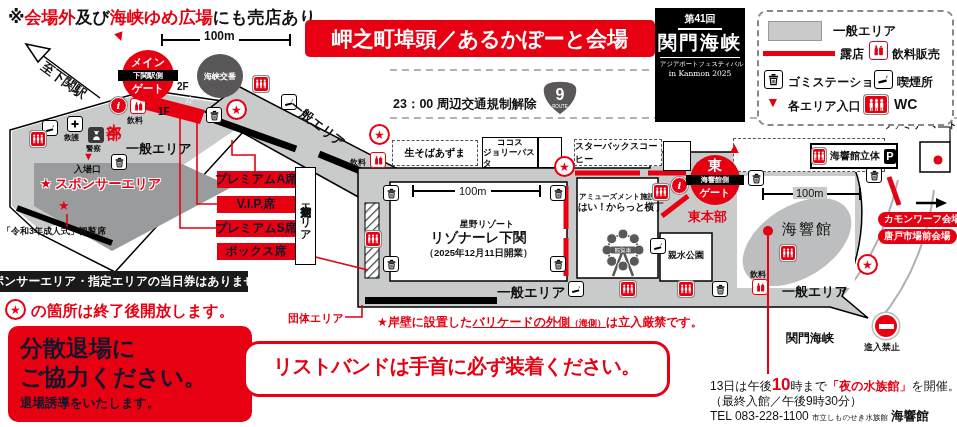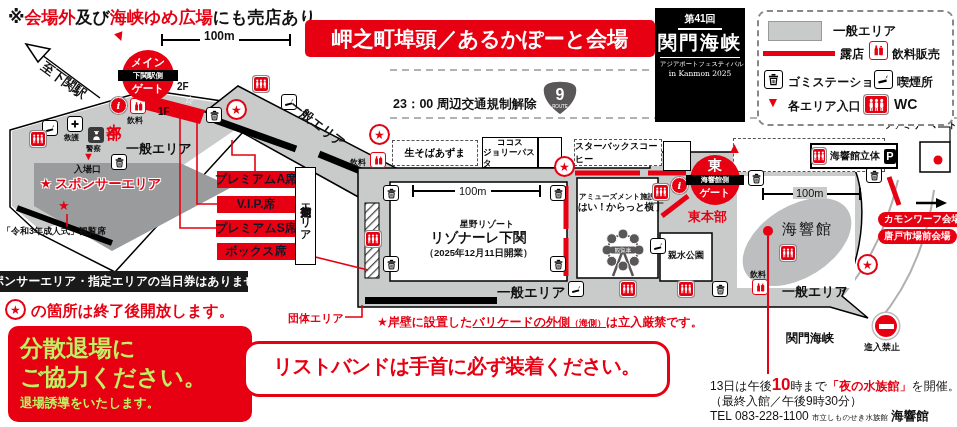--- a/index.html
+++ b/index.html
@@ -209,20 +209,21 @@
   <div class="lb b" style="left:894px;top:96px;font-size:14px;z-index:5;">WC</div>
 
   <div class="lb b" style="left:48px;top:58px;font-size:13px;transform:rotate(36deg);transform-origin:left top;">至下関駅</div>
 
   <div class="tri" style="left:112px;top:28px;font-size:15px;transform:rotate(-20deg);">▼</div>
   <div class="gate" style="left:122px;top:50px;width:52px;height:52px;">
     <div style="font-size:11px;font-weight:bold;margin-top:5px;">メイン</div>
     <div class="band" style="left:-4px;top:20px;width:60px;height:11px;font-size:7.5px;line-height:11px;font-weight:bold;">下関駅側</div>
     <div style="font-size:10.5px;font-weight:bold;margin-top:12px;">ゲート</div>
   </div>
+  <div class="lb" style="left:197px;top:54px;width:46px;height:44px;border-radius:50%;background:#595757;color:#fff;font-size:8px;font-weight:bold;display:flex;align-items:center;justify-content:center;z-index:4;">海峡交番</div>
 
   <div class="lb b" style="left:177px;top:81px;font-size:10px;z-index:4;">2F</div>
   <div class="lb b" style="left:158px;top:106px;font-size:10px;">1F</div>
   <div class="lb" style="left:184px;top:93px;font-size:12px;color:#fff;transform:rotate(14deg);z-index:4;">☆</div>
 
   <div class="ic ic-smoke" style="left:42px;top:120px;">
       <svg width="11" height="11">
         <use href="#sym-smoke"></use>
       </svg>
     </div>
@@ -452,21 +453,21 @@
 
   <div class="lb b red" style="left:288px;top:311px;font-size:11px;">団体エリア</div>
   <div class="lb b red" style="left:377px;top:314px;font-size:12px;">
     <span>★岸壁に設置した</span><span style="text-decoration:underline;">バリケードの外側</span><span style="font-size:9px;text-decoration:underline;">（海側）</span><span>は立入厳禁です。</span>
   </div>
 
   <div class="lb" style="left:0;top:271px;width:248px;height:21px;background:#1a1a1a;color:#fff;font-size:11.8px;font-weight:bold;display:flex;align-items:center;justify-content:center;">スポンサーエリア・指定エリアの当日券はありません</div>
   <div class="cstar" style="left:5px;top:299px;">★</div>
   <div class="lb b red" style="left:31px;top:301px;font-size:15.5px;">の箇所は終了後開放します。</div>
 
-  <div class="lb" style="left:8px;top:326px;width:244px;height:96px;background:#e60012;border-radius:10px;color:#bef264;padding:8px 0 0 12px;box-sizing:border-box;">
+  <div class="lb" style="left:8px;top:326px;width:244px;height:96px;background:#e60012;border-radius:10px;color:#0f172a;padding:8px 0 0 12px;box-sizing:border-box;">
     <div style="font-size:23px;font-weight:bold;line-height:1.25;">分散退場に</div>
     <div style="font-size:23px;font-weight:bold;line-height:1.25;">ご協力ください。</div>
     <div style="font-size:12.5px;font-weight:bold;margin-top:3px;">退場誘導をいたします。</div>
   </div>
 
   <div class="lb" style="left:243px;top:341px;width:427px;height:56px;background:#fff;border:3px solid #e60012;border-radius:16px;text-align:center;box-sizing:border-box;">
     <div class="red b" style="font-size:20px;margin-top:9px;letter-spacing:-1px;">リストバンドは手首に必ず装着ください。</div>
   </div>
 
   <div class="lb" style="left:710px;top:377px;font-size:12px;line-height:15px;">

